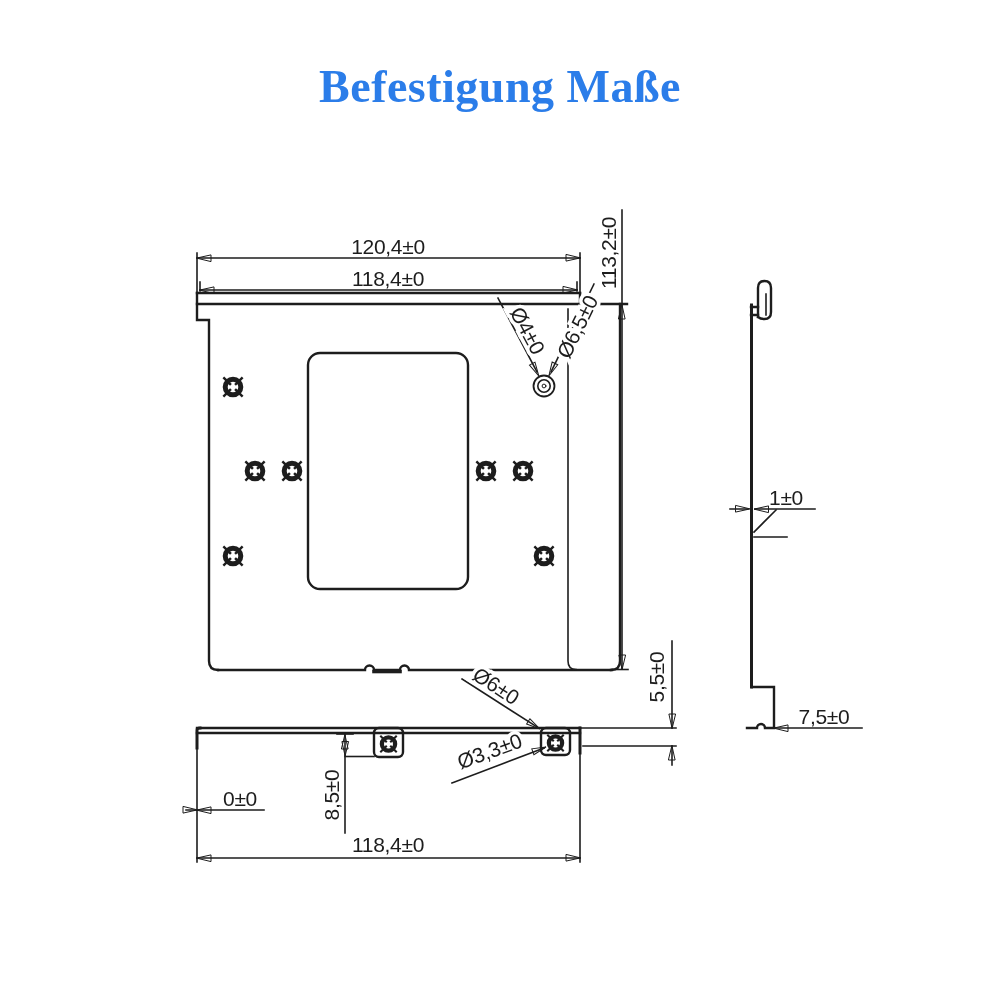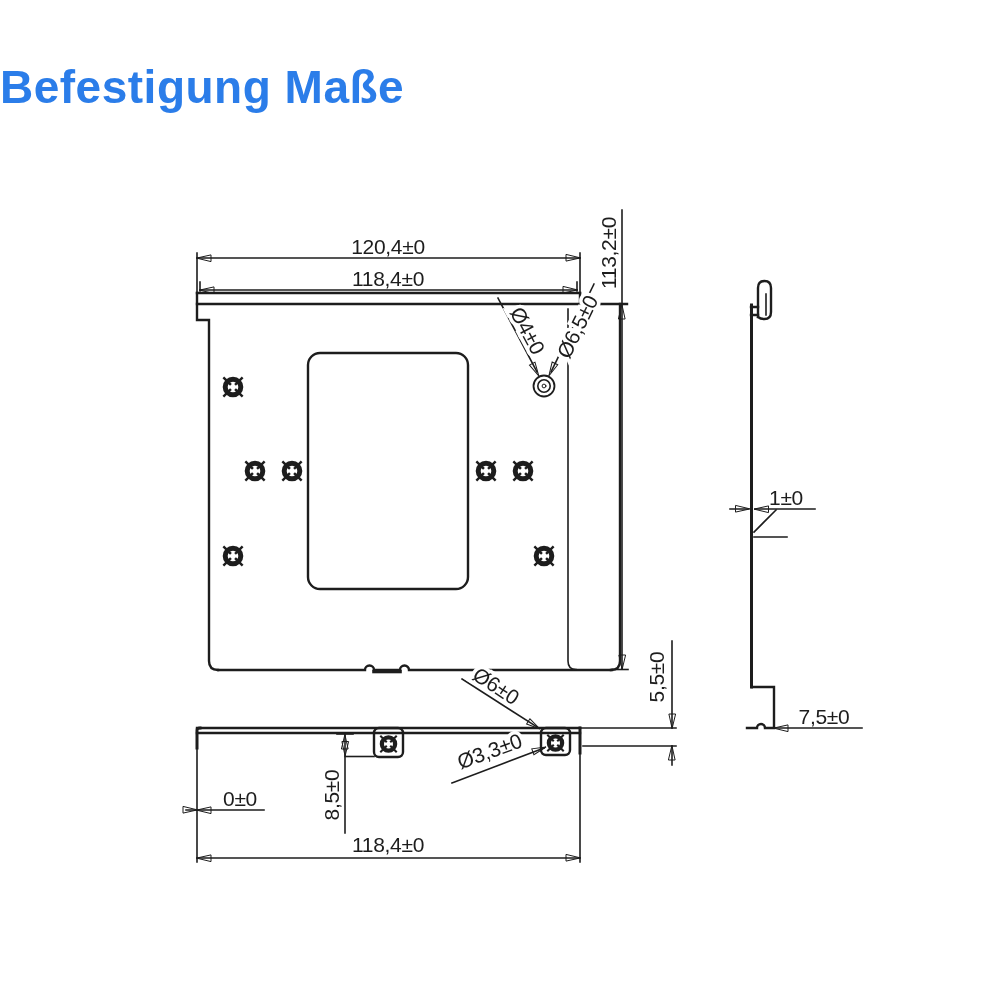--- a/index.html
+++ b/index.html
@@ -1,19 +1,19 @@
 <!DOCTYPE html>
 <html><head>
 <meta charset="utf-8">
 <style>
   html,body{margin:0;padding:0;background:#ffffff;}
   .page{position:relative;width:1000px;height:1000px;background:#ffffff;overflow:hidden;
         font-family:"Liberation Sans",sans-serif;}
-  .title{position:absolute;left:0;right:0;top:60px;
-         font-size:46px;font-weight:600;letter-spacing:0.5px;color:#2b7de9;}
+  .title{position:absolute;left:0;right:0;top:60px;text-align:center;
+         font-size:46px;font-weight:600;letter-spacing:0.5px;color:#2b7de9;font-family:Liberation Serif, serif;}
   svg{position:absolute;left:0;top:0;}
   svg path, svg line, svg rect, svg circle{stroke:#1d1d1d;fill:none;stroke-linecap:square;}
   .w1{stroke-width:1.6;}
   .w2{stroke-width:2.4;}
   .w3{stroke-width:3;}
   .thick{stroke-width:3.6;}
   .arr{fill:#1d1d1d;stroke:none;}
   text.dim{font-family:"Liberation Sans",sans-serif;font-size:21px;letter-spacing:-0.3px;
            fill:#1d1d1d;stroke:none;text-anchor:middle;}
   text.halo{stroke:#ffffff;stroke-width:7px;paint-order:stroke;}

